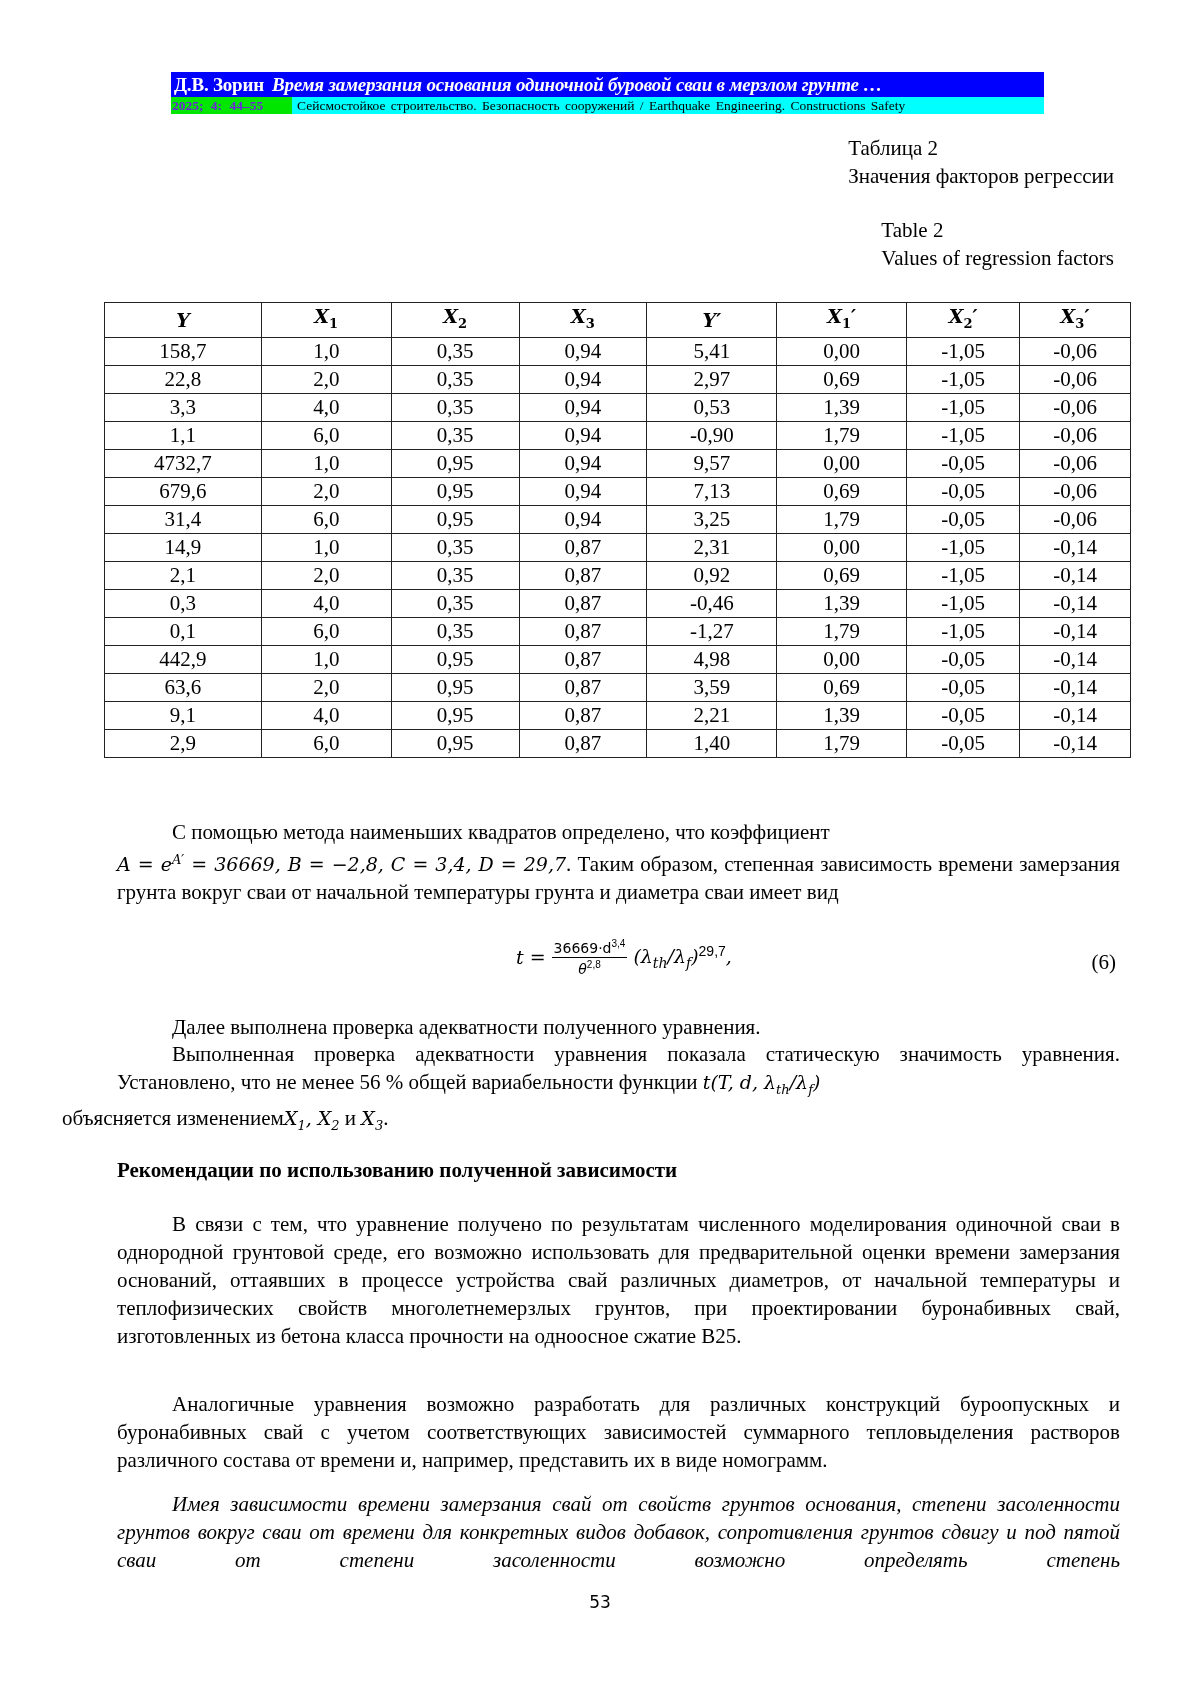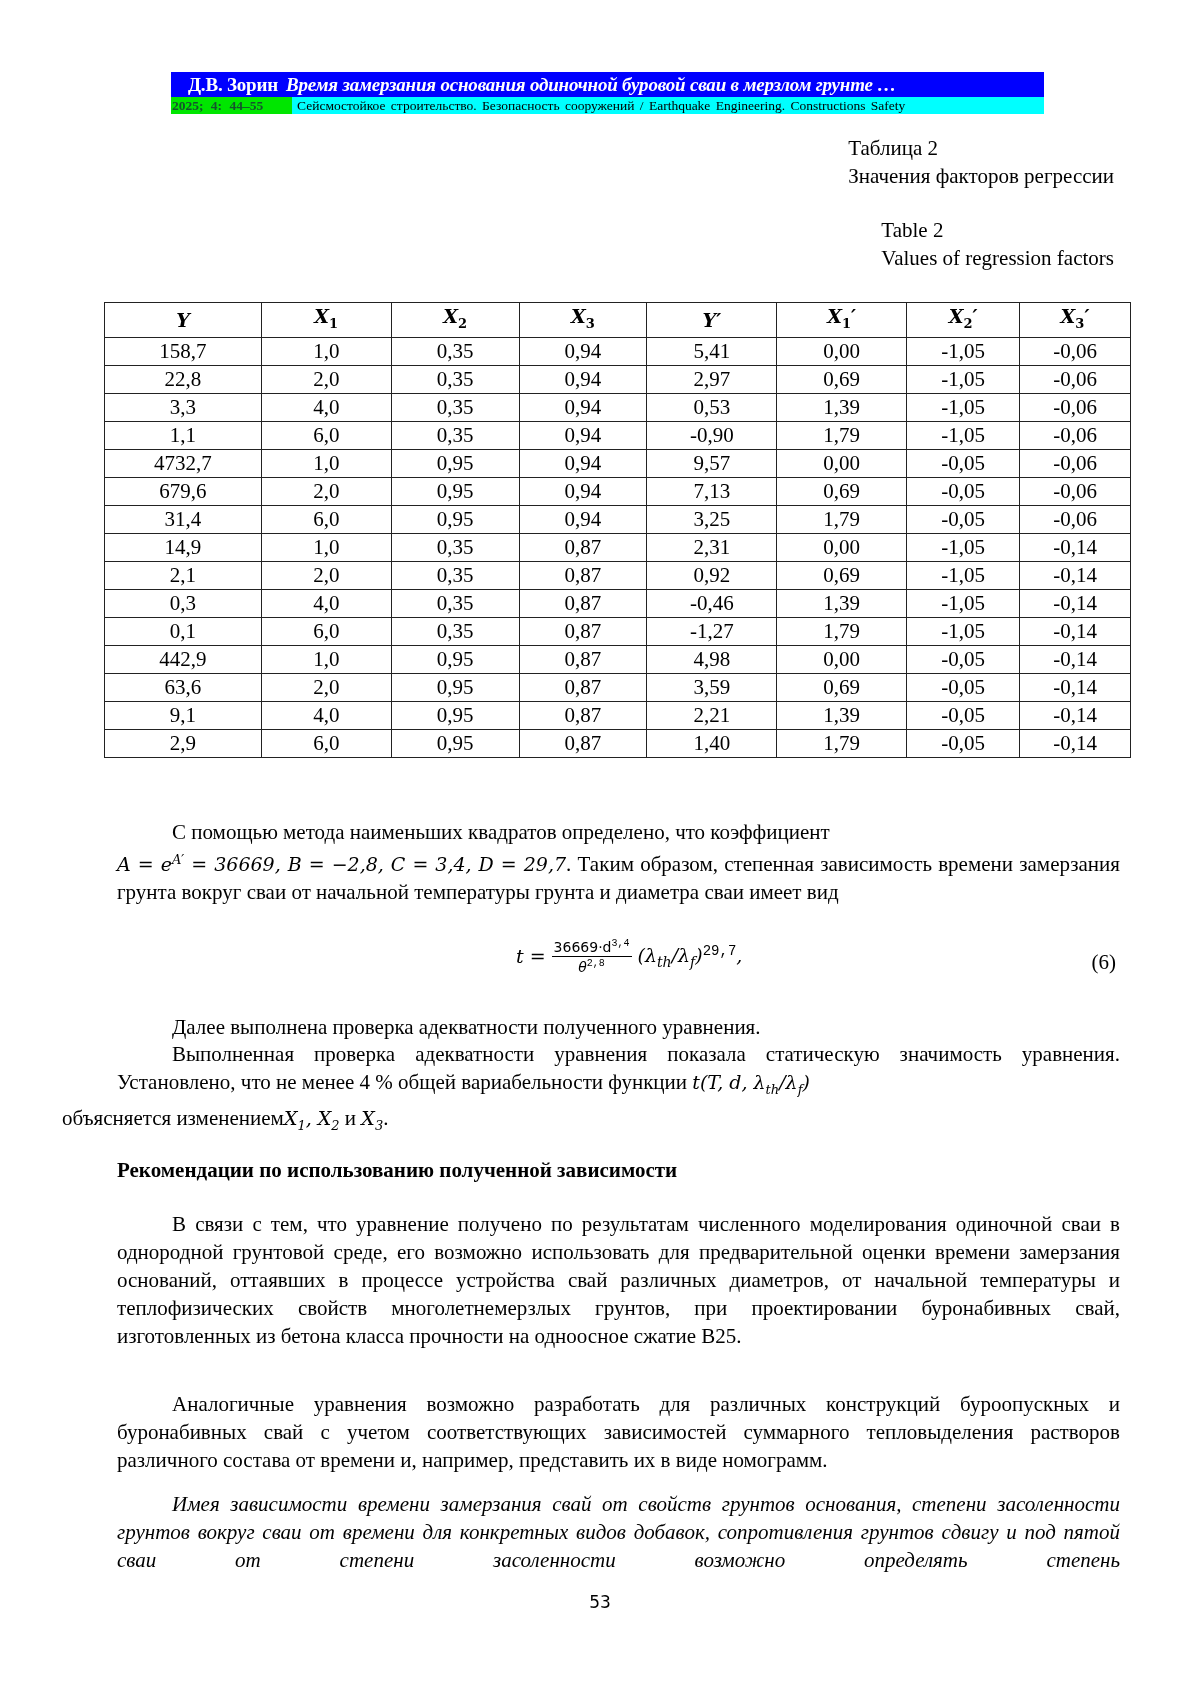--- a/index.html
+++ b/index.html
@@ -4,25 +4,25 @@
   <style>
     html, body { margin: 0; padding: 0; background: #ffffff; }
     body { width: 1200px; height: 1697px; position: relative; overflow: hidden;
            font-family: "Liberation Serif", "DejaVu Serif", serif; color: #000; }
     .page { position: absolute; left: 0; top: 0; width: 1200px; height: 1697px; }
 
     
     .hdr { position: absolute; left: 171px; top: 72px; width: 873px; }
     .hdr-row1 { background: #0000ff; color: #ffffff; height: 25px; line-height: 25px;
                 font-size: 19px; font-weight: bold; white-space: nowrap; overflow: hidden;
-                letter-spacing: -0.2px; padding-left: 17px; }
+                letter-spacing: -0.2px; padding-left: 3px; }
     .hdr-row1 .author { font-style: normal; }
     .hdr-row1 .title { font-style: italic; margin-left: 8px; }
     .hdr-row2 { display: flex; height: 17px; line-height: 17px; font-size: 13.5px; white-space: nowrap; }
-    .hdr-row2 .cite { background: #00e600; color: #14532d; font-weight: bold; padding: 0 18px 0 1px;
+    .hdr-row2 .cite { background: #00e600; color: #6d28d9; font-weight: bold; padding: 0 18px 0 1px;
                       width: 121px; box-sizing: border-box; word-spacing: 4px; }
     .hdr-row2 .journal { background: #00ffff; color: #000; flex: 1; padding-left: 5px;
                          word-spacing: 2px; overflow: hidden; }
 
     
     .caption { position: absolute; right: 86px; text-align: left; font-size: 21px; line-height: 28px; }
     .cap-ru { top: 134px; }
     .cap-en { top: 216px; }
 
     
@@ -38,21 +38,21 @@
     .para { position: absolute; left: 117px; width: 1003px; font-size: 21px; line-height: 28px;
             text-align: justify; text-align-last: left; }
     .indent { text-indent: 55px; }
     .just-all { text-align-last: justify; }
     .m { font-style: italic; font-family: "DejaVu Serif", serif; font-size: 19px; }
 
     .formula { position: absolute; left: 516px; top: 938px; font-size: 22px; display: flex; align-items: center; }
     .formula .frac { display: inline-flex; flex-direction: column; align-items: center; margin: 0 6px; font-size: 14px; }
     .formula .frac .num { border-bottom: 1.5px solid #000; padding: 0 2px 1px; font-family: "DejaVu Sans", sans-serif; }
     .formula .frac .den { padding-top: 1px; font-family: "DejaVu Sans", sans-serif; font-style: italic; }
-    .formula sup { font-size: 14px; font-family: Liberation Mono, monospace; }
+    .formula sup { font-size: 14px; font-family: Liberation Sans, sans-serif; }
     .eqnum { position: absolute; right: 84px; top: 950px; font-size: 21px; }
 
     .section-title { position: absolute; left: 117px; top: 1158px; font-size: 21px; font-weight: bold; }
 
     .pagenum { position: absolute; left: 0; width: 1200px; top: 1592px; text-align: center;
                font-family: "DejaVu Sans", sans-serif; font-size: 17px; }
   </style>
 </head>
 <body>
 
@@ -267,21 +267,21 @@
     </span>
     <span class="m"><span>(λ</span><sub style="font-size:14px">th</sub><span>/λ</span><sub style="font-size:14px">f</sub><span>)</span><sup style="font-style:normal">29,7</sup><span>,</span></span>
   </div>
   <div class="eqnum">(6)</div>
 
   <div class="para indent" style="top:1013px;">
     <span>Далее выполнена проверка адекватности полученного уравнения.</span>
   </div>
 
   <div class="para indent" style="top:1040px;">
-    <span>Выполненная проверка адекватности уравнения показала статическую значимость уравнения. Установлено, что не менее 4 % общей вариабельности функции </span><span class="m"><span>t(T, d, λ</span><sub style="font-size:13px">th</sub><span>/λ</span><sub style="font-size:13px">f</sub><span>)</span></span><br>
+    <span>Выполненная проверка адекватности уравнения показала статическую значимость уравнения. Установлено, что не менее 56 % общей вариабельности функции </span><span class="m"><span>t(T, d, λ</span><sub style="font-size:13px">th</sub><span>/λ</span><sub style="font-size:13px">f</sub><span>)</span></span><br>
     <span style="display:inline-block;text-indent:0;margin-left:-55px">объясняется изменением </span><span class="m"><span>X</span><sub style="font-size:13px">1</sub><span>, </span><span>X</span><sub style="font-size:13px">2</sub></span><span> и </span><span class="m"><span>X</span><sub style="font-size:13px">3</sub></span><span>.</span>
   </div>
 
   <div class="section-title">Рекомендации по использованию полученной зависимости</div>
 
   <div class="para indent" style="top:1210px;">
     <span>В связи с тем, что уравнение получено по результатам численного моделирования одиночной сваи в однородной грунтовой среде, его возможно использовать для предварительной оценки времени замерзания оснований, оттаявших в процессе устройства свай различных диаметров, от начальной температуры и теплофизических свойств многолетнемерзлых грунтов, при проектировании буронабивных свай, изготовленных из бетона класса прочности на одноосное сжатие В25.</span>
   </div>
 
   <div class="para indent" style="top:1378px;margin-top:12px;">

